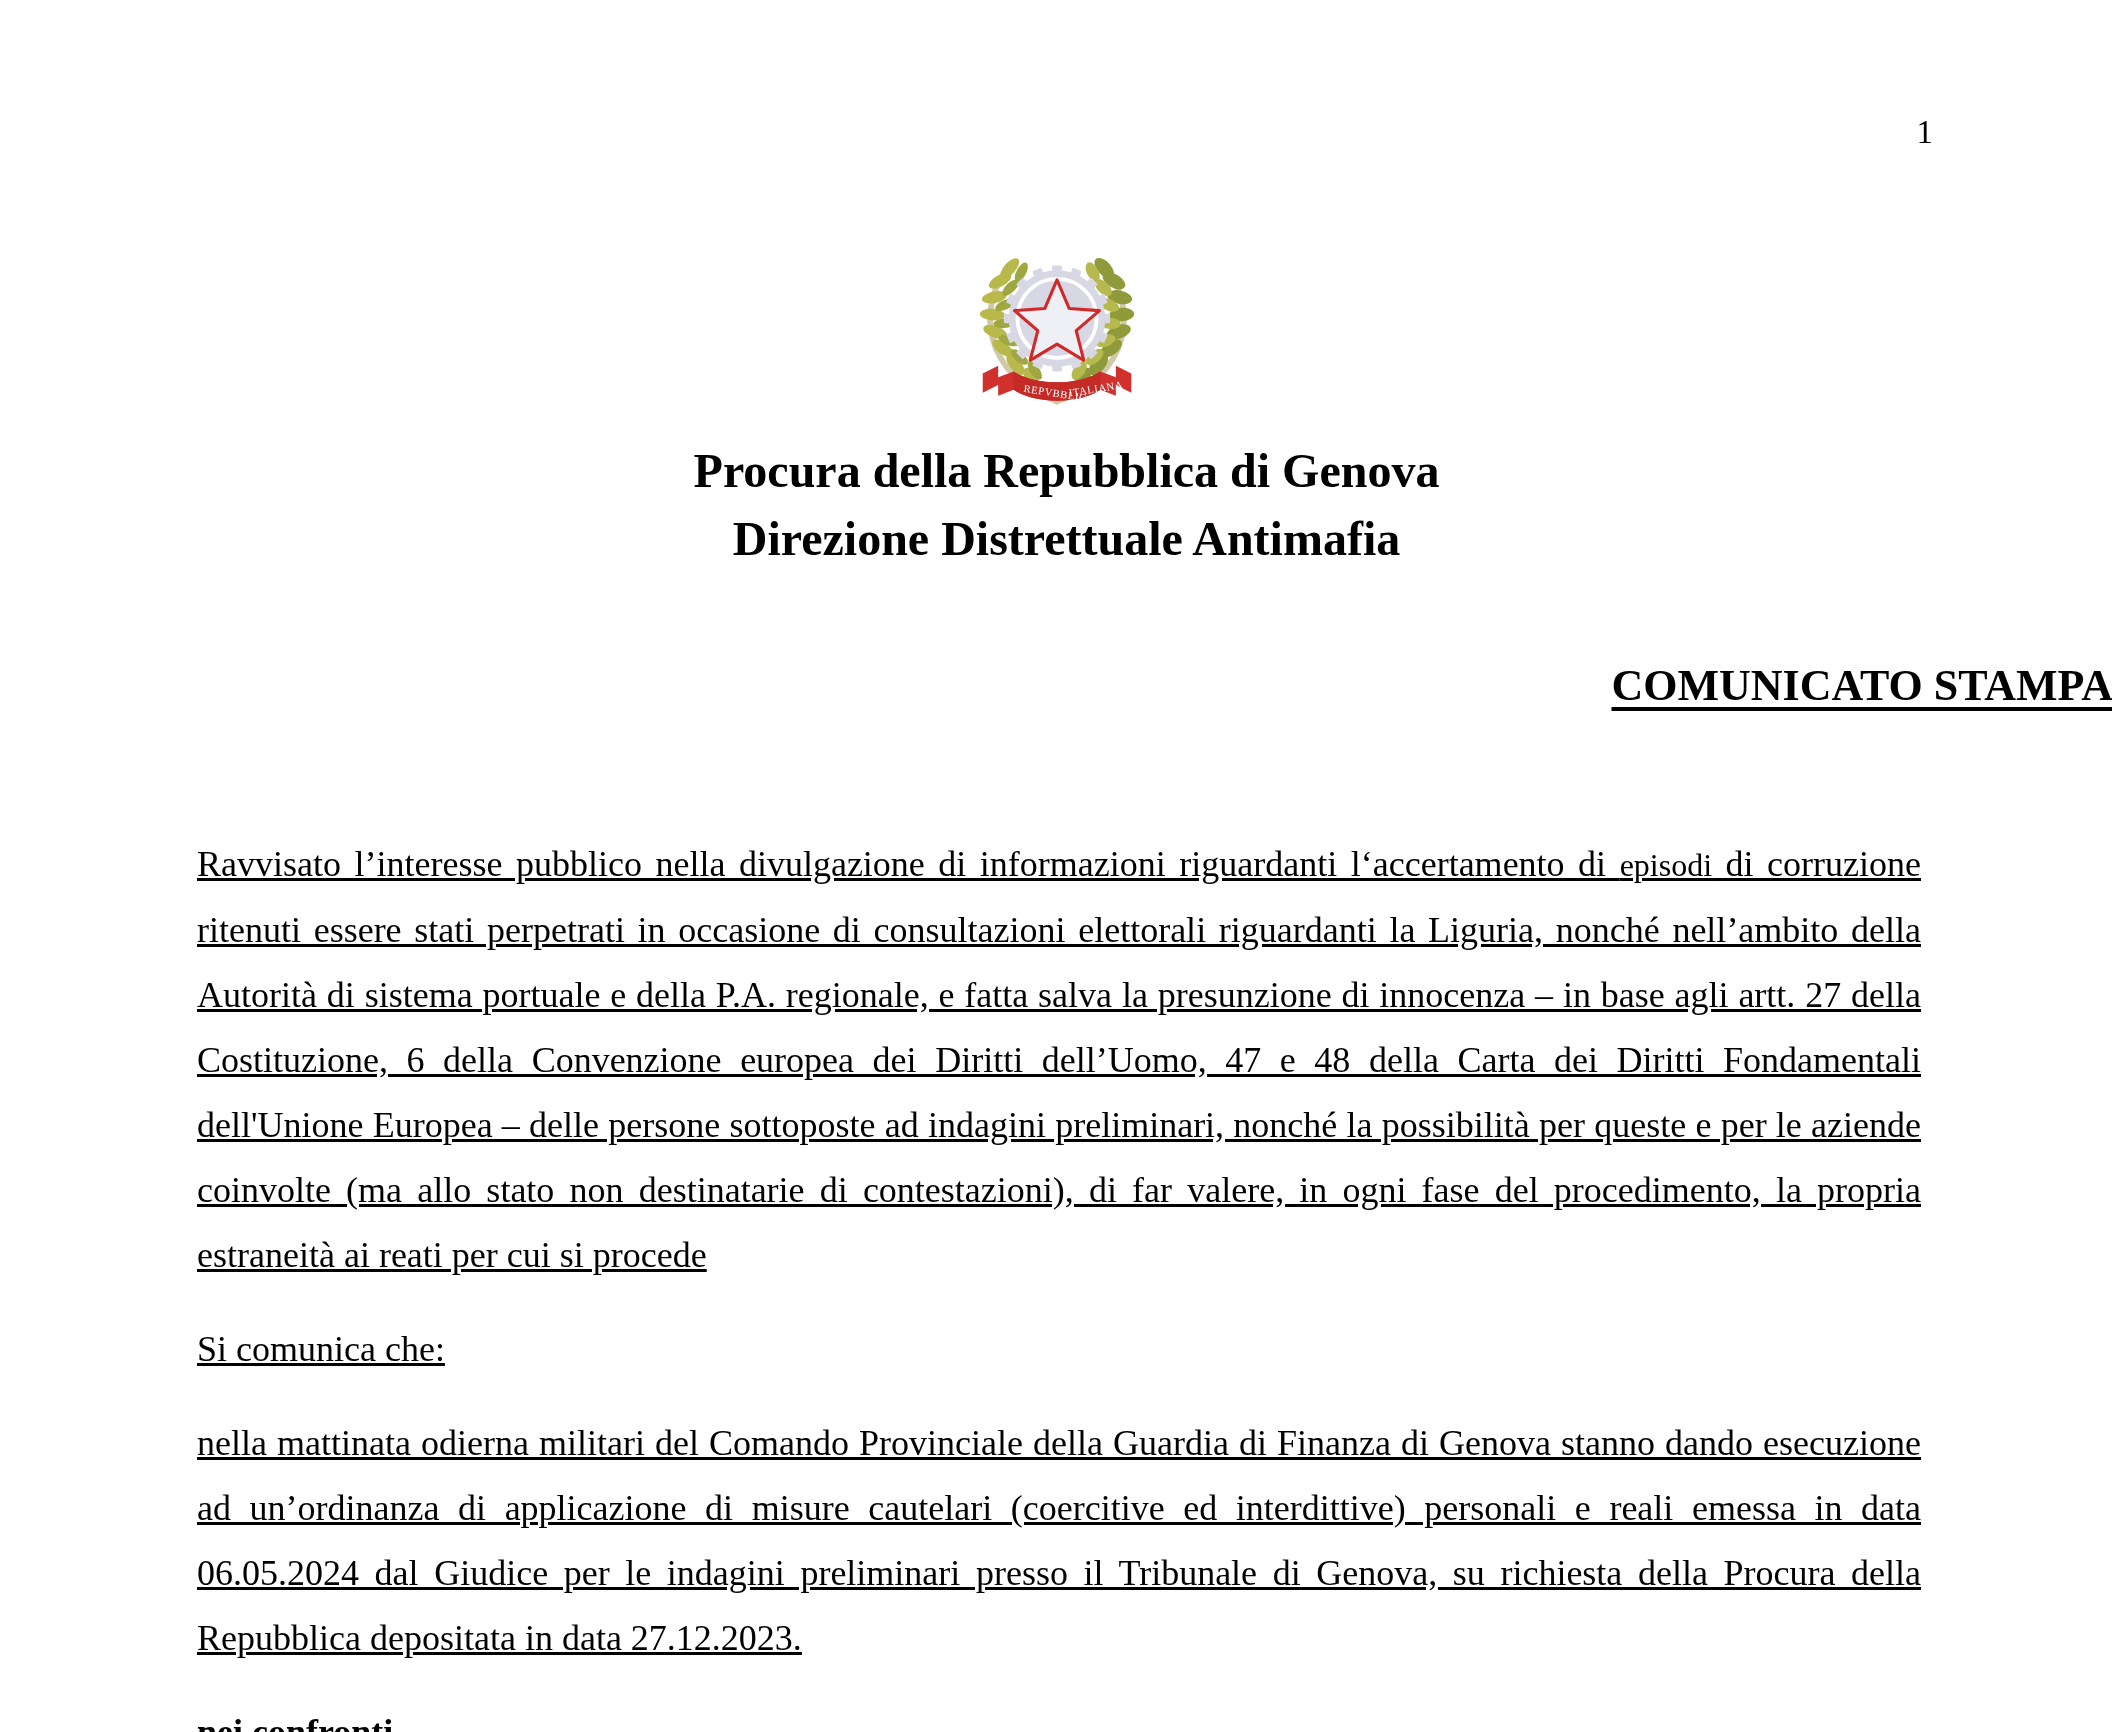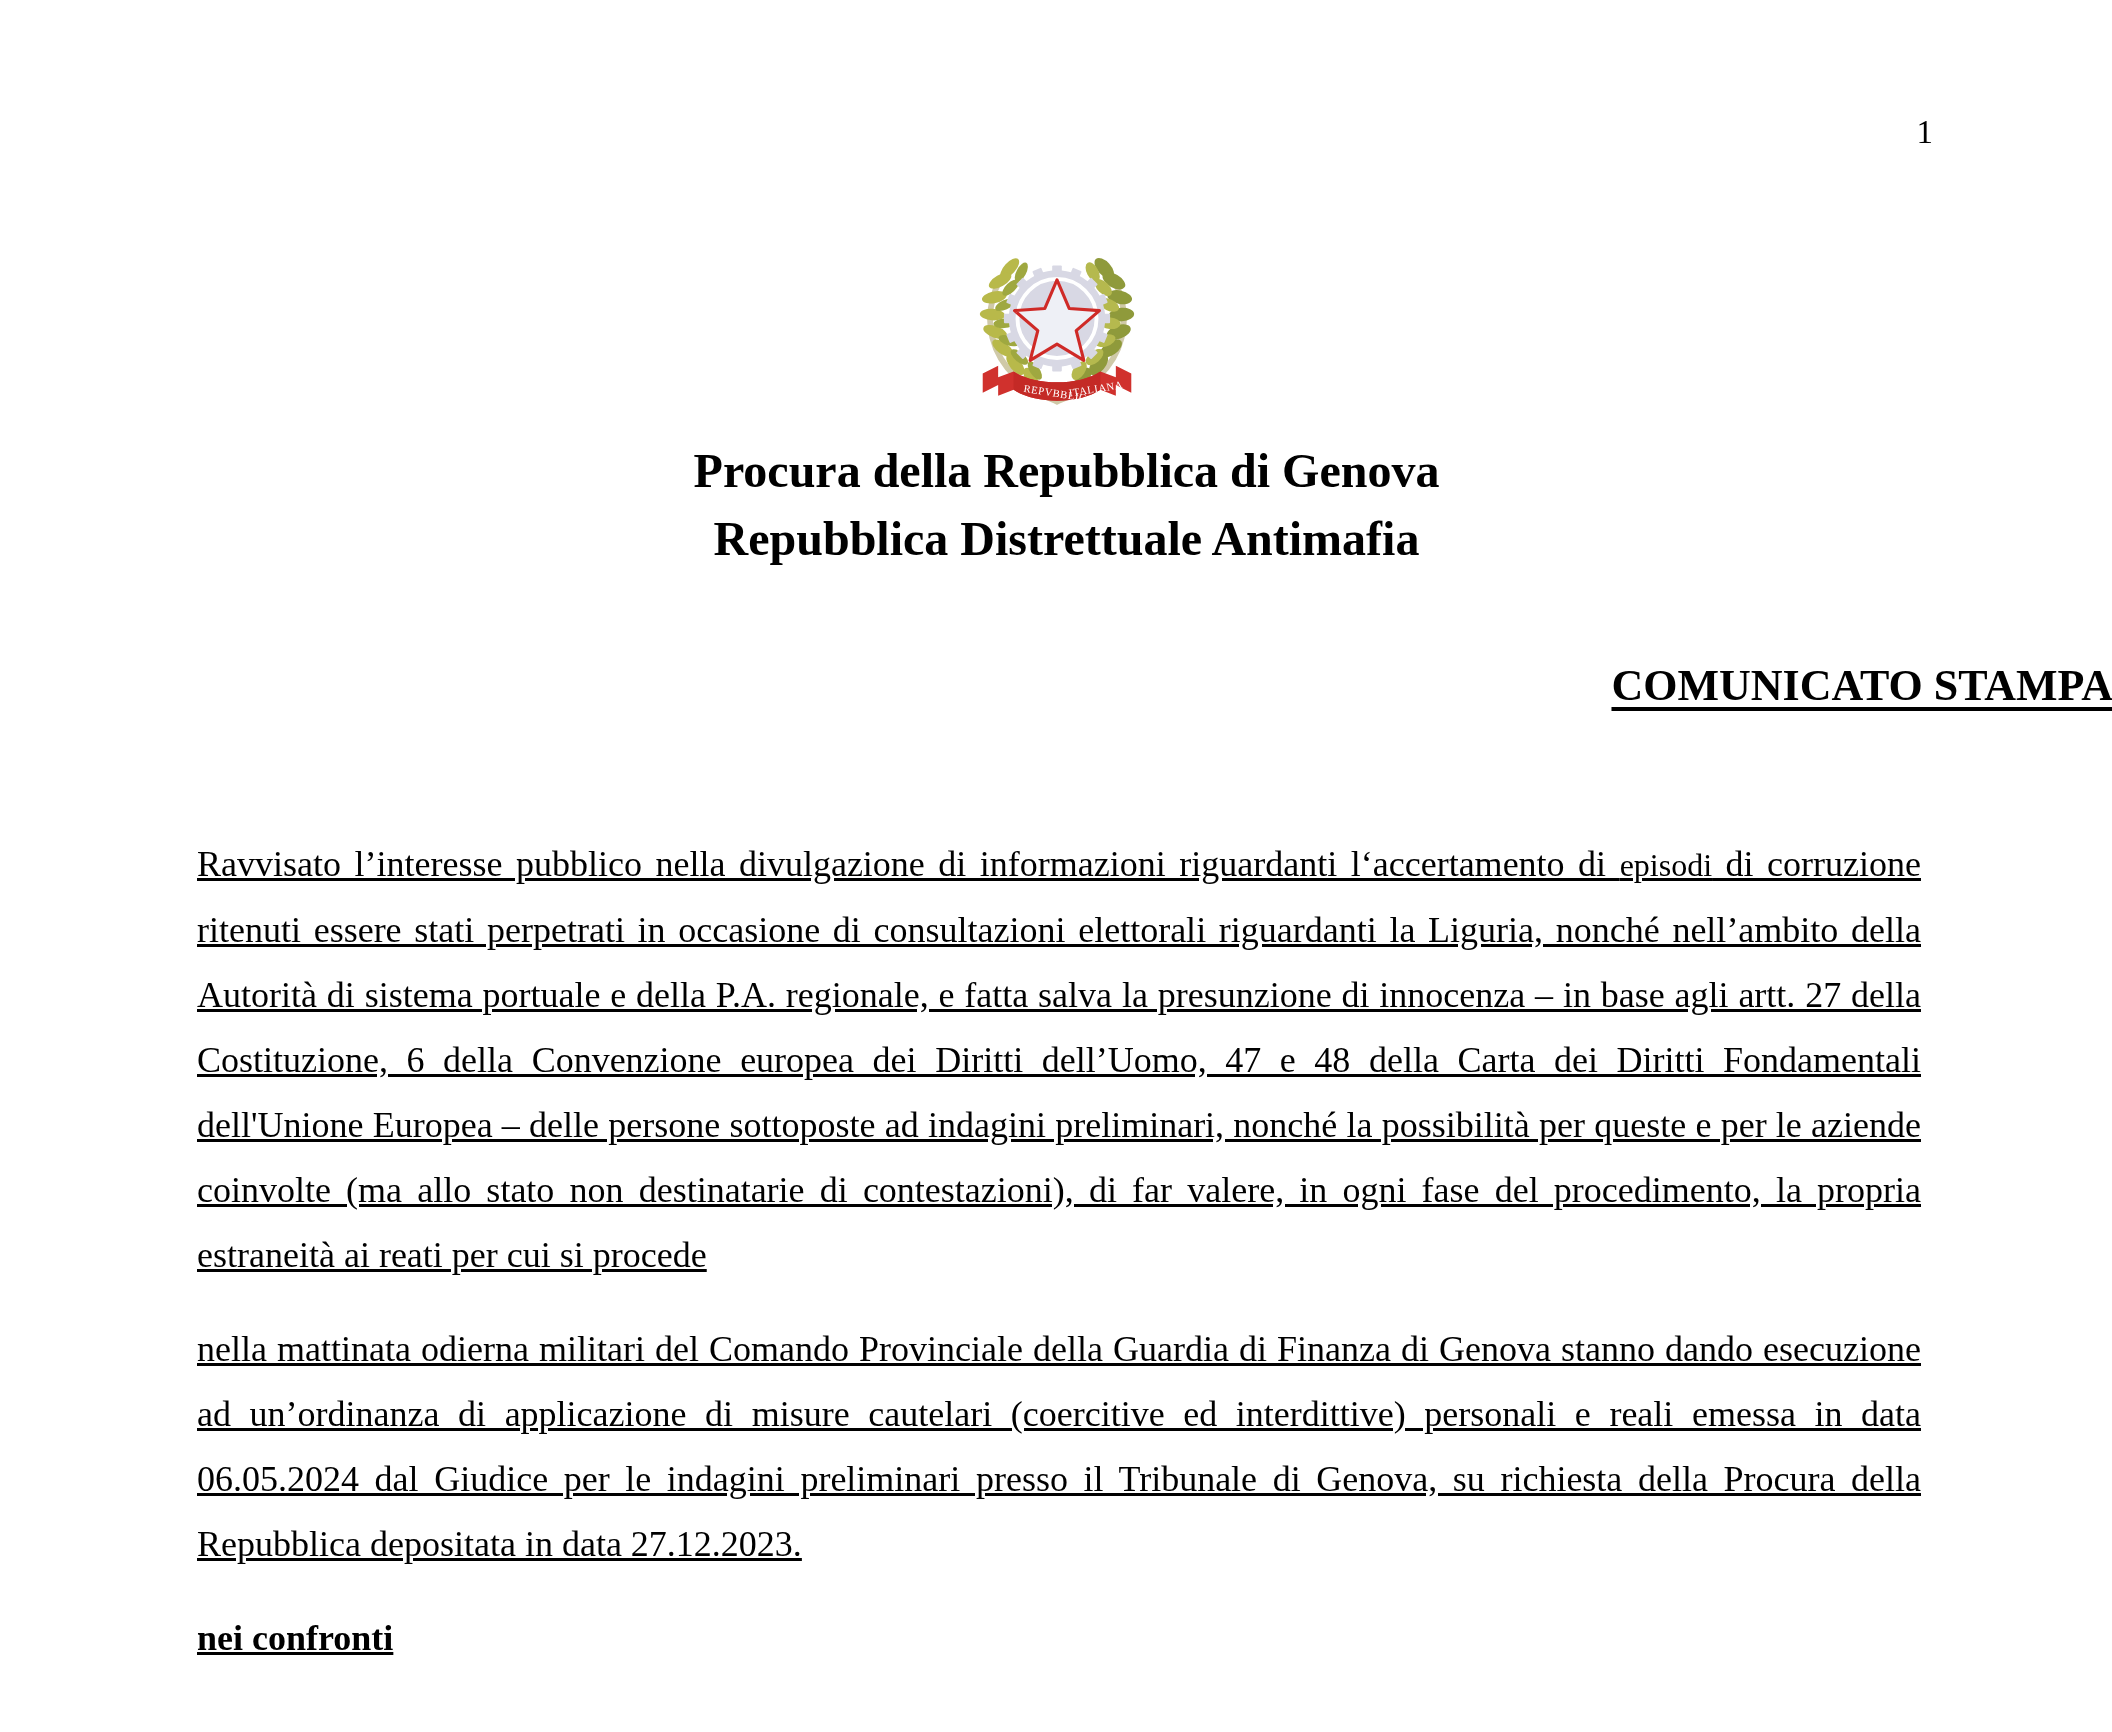--- a/index.html
+++ b/index.html
@@ -204,31 +204,32 @@
                  L170 149 L154 141 L154 152 L138 146 C 116 161 70 161 48 146 L32 152 L32 141 L16 149 Z" fill="#d0312d"></path>
         <path d="M48 127 C 70 142 116 142 138 127 L138 146 C 116 161 70 161 48 146 Z" fill="#c42a26"></path>
         <text x="58" y="148" font-family="'Liberation Serif', serif" font-size="11" fill="#ffffff" transform="rotate(9 58 148)" letter-spacing="0.6">REPVBBLICA</text>
         <text x="106" y="153" font-family="'Liberation Serif', serif" font-size="11" fill="#ffffff" transform="rotate(-9 106 153)" letter-spacing="0.6">ITALIANA</text>
       </g>
     </svg>
   </div>
 
   <div class="org-title">
     <span class="line">Procura della Repubblica di Genova</span>
-    <span class="line">Repubblica Distrettuale Antimafia</span>
+    <span class="line">Direzione Distrettuale Antimafia</span>
   </div>
 
   <div class="doc-title">
     <span class="u">COMUNICATO STAMPA</span>
   </div>
 
   <div class="body-text">
 
     <p class="para para-lead"><span>Ravvisato l’interesse pubblico nella divulgazione di informazioni riguardanti l‘accertamento di </span><span class="small">episodi</span><span> di corruzione ritenuti essere stati perpetrati in occasione di consultazioni elettorali riguardanti la Liguria, nonché nell’ambito della Autorità di sistema portuale e della P.A. regionale, e fatta salva la presunzione di innocenza – in base agli artt. 27 della Costituzione, 6 della Convenzione europea dei Diritti dell’Uomo, 47 e 48 della Carta dei Diritti Fondamentali dell'Unione Europea – delle persone sottoposte ad indagini preliminari, nonché la possibilità per queste e per le aziende coinvolte (ma allo stato non destinatarie di contestazioni), di far valere, in ogni fase del procedimento, la propria estraneità ai reati per cui si procede</span></p>
 
+    <p class="para justify-all">Si comunica che:</p>
 
     <p class="para">nella mattinata odierna militari del Comando Provinciale della Guardia di Finanza di Genova stanno dando esecuzione ad un’ordinanza di applicazione di misure cautelari (coercitive ed interdittive) personali e reali emessa in data 06.05.2024 dal Giudice per le indagini preliminari presso il Tribunale di Genova, su richiesta della Procura della Repubblica depositata in data 27.12.2023.</p>
 
     <p class="para justify-all bold">nei confronti</p>
 
   </div>
 
 </div>
 
 

